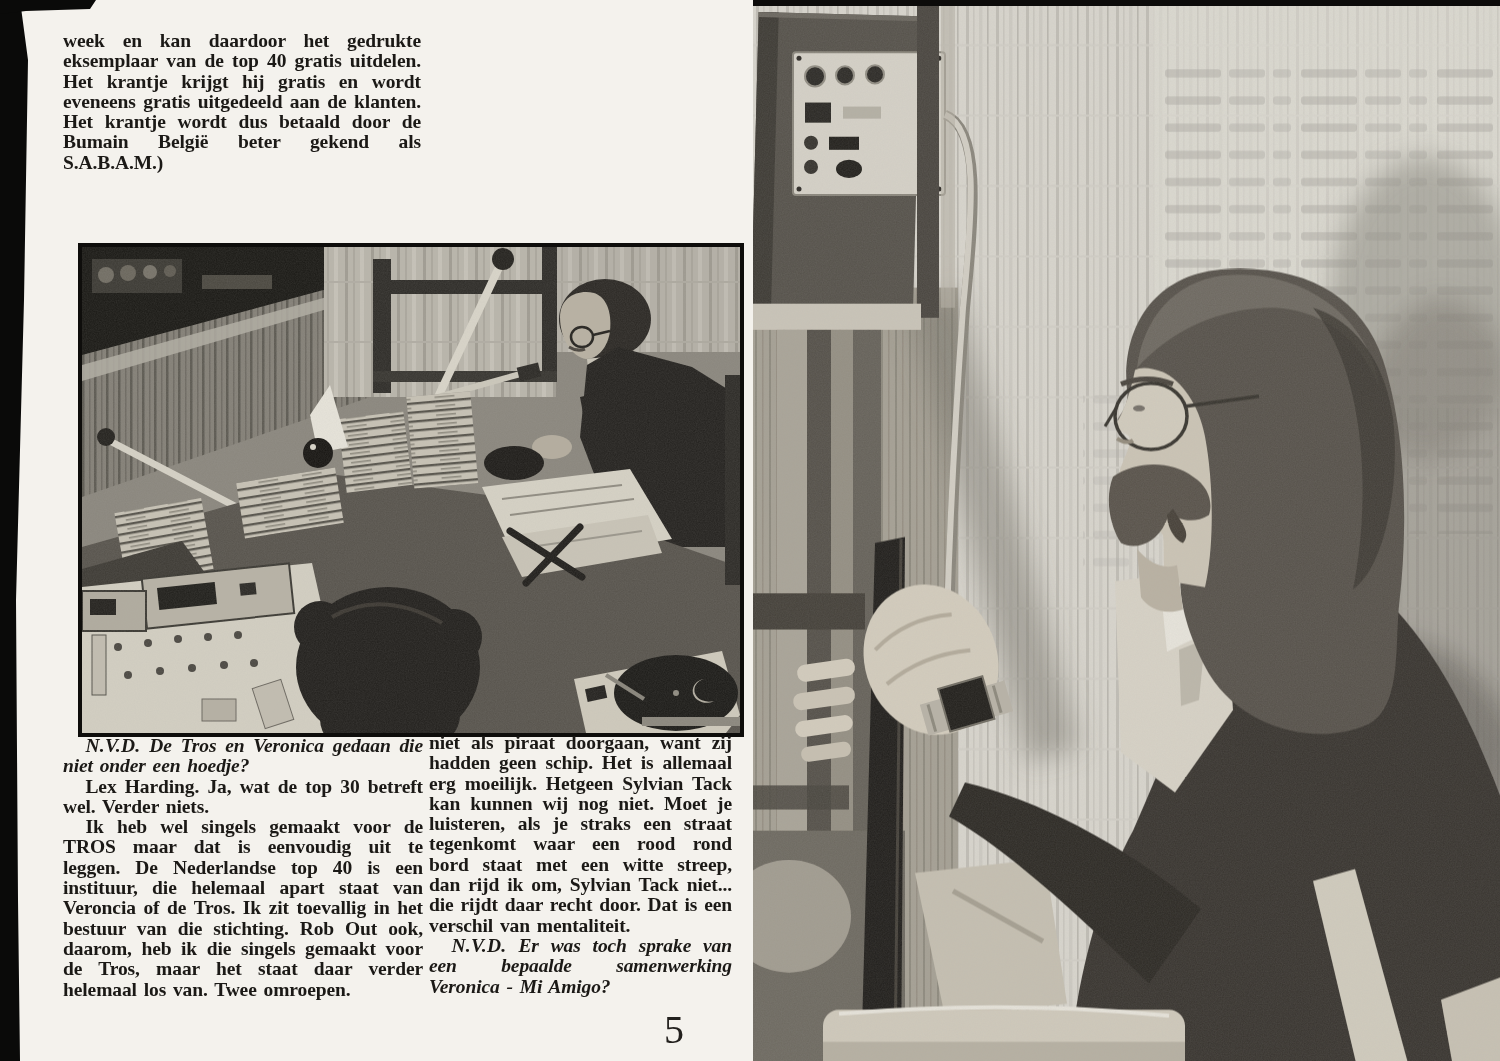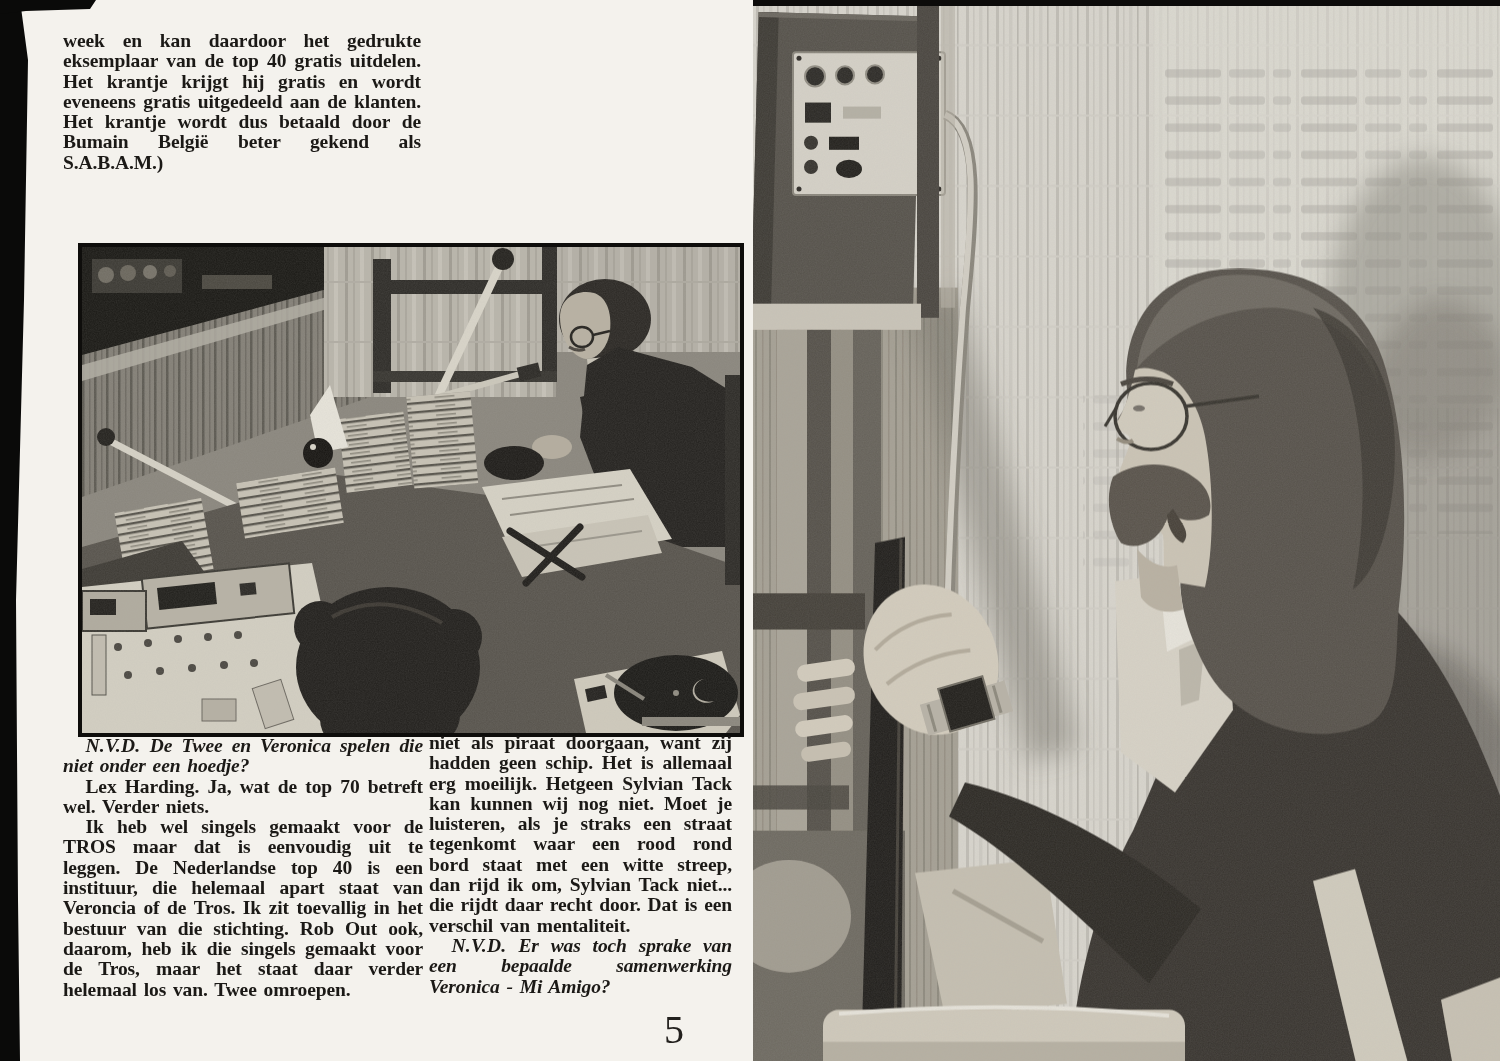--- a/index.html
+++ b/index.html
@@ -180,22 +180,22 @@
         <rect x="504" y="440" width="20" height="13" fill="#23211e" transform="rotate(-12 514 446)"></rect>
         <rect x="560" y="470" width="98" height="9" fill="#8b877d"></rect>
       </g>
       <rect x="643" y="128" width="15" height="210" fill="#2c2a26"></rect>
 
       <rect width="658" height="486" filter="url(#sp-noise)"></rect>
     </svg>
   </div>
 
   <div class="col" id="col1-bot">
-    <p class="q ind"><span class="lead">N.V.D.</span><span> De Twee en Veronica spelen die niet onder een hoedje?</span></p>
-    <p class="ind">Lex Harding. Ja, wat de top 70 betreft wel. Verder niets.</p>
+    <p class="q ind"><span class="lead">N.V.D.</span><span> De Tros en Veronica gedaan die niet onder een hoedje?</span></p>
+    <p class="ind">Lex Harding. Ja, wat de top 30 betreft wel. Verder niets.</p>
     <p class="ind">Ik heb wel singels gemaakt voor de TROS maar dat is eenvoudig uit te leggen. De Nederlandse top 40 is een instituur, die helemaal apart staat van Veroncia of de Tros. Ik zit toevallig in het bestuur van die stichting. Rob Out ook, daarom, heb ik die singels gemaakt voor de Tros, maar het staat daar verder helemaal los van. Twee omroepen.</p>
   </div>
 
   <div class="col" id="col2-bot">
     <p>niet als piraat doorgaan, want zij hadden geen schip. Het is allemaal erg moeilijk. Hetgeen Sylvian Tack kan kunnen wij nog niet. Moet je luisteren, als je straks een straat tegenkomt waar een rood rond bord staat met een witte streep, dan rijd ik om, Sylvian Tack niet... die rijdt daar recht door. Dat is een verschil van mentaliteit.</p>
     <p class="q ind"><span class="lead">N.V.D.</span><span> Er was toch sprake van een bepaalde samenwerking Veronica - Mi Amigo?</span></p>
   </div>
 
   <div id="page-num">5</div>
 

